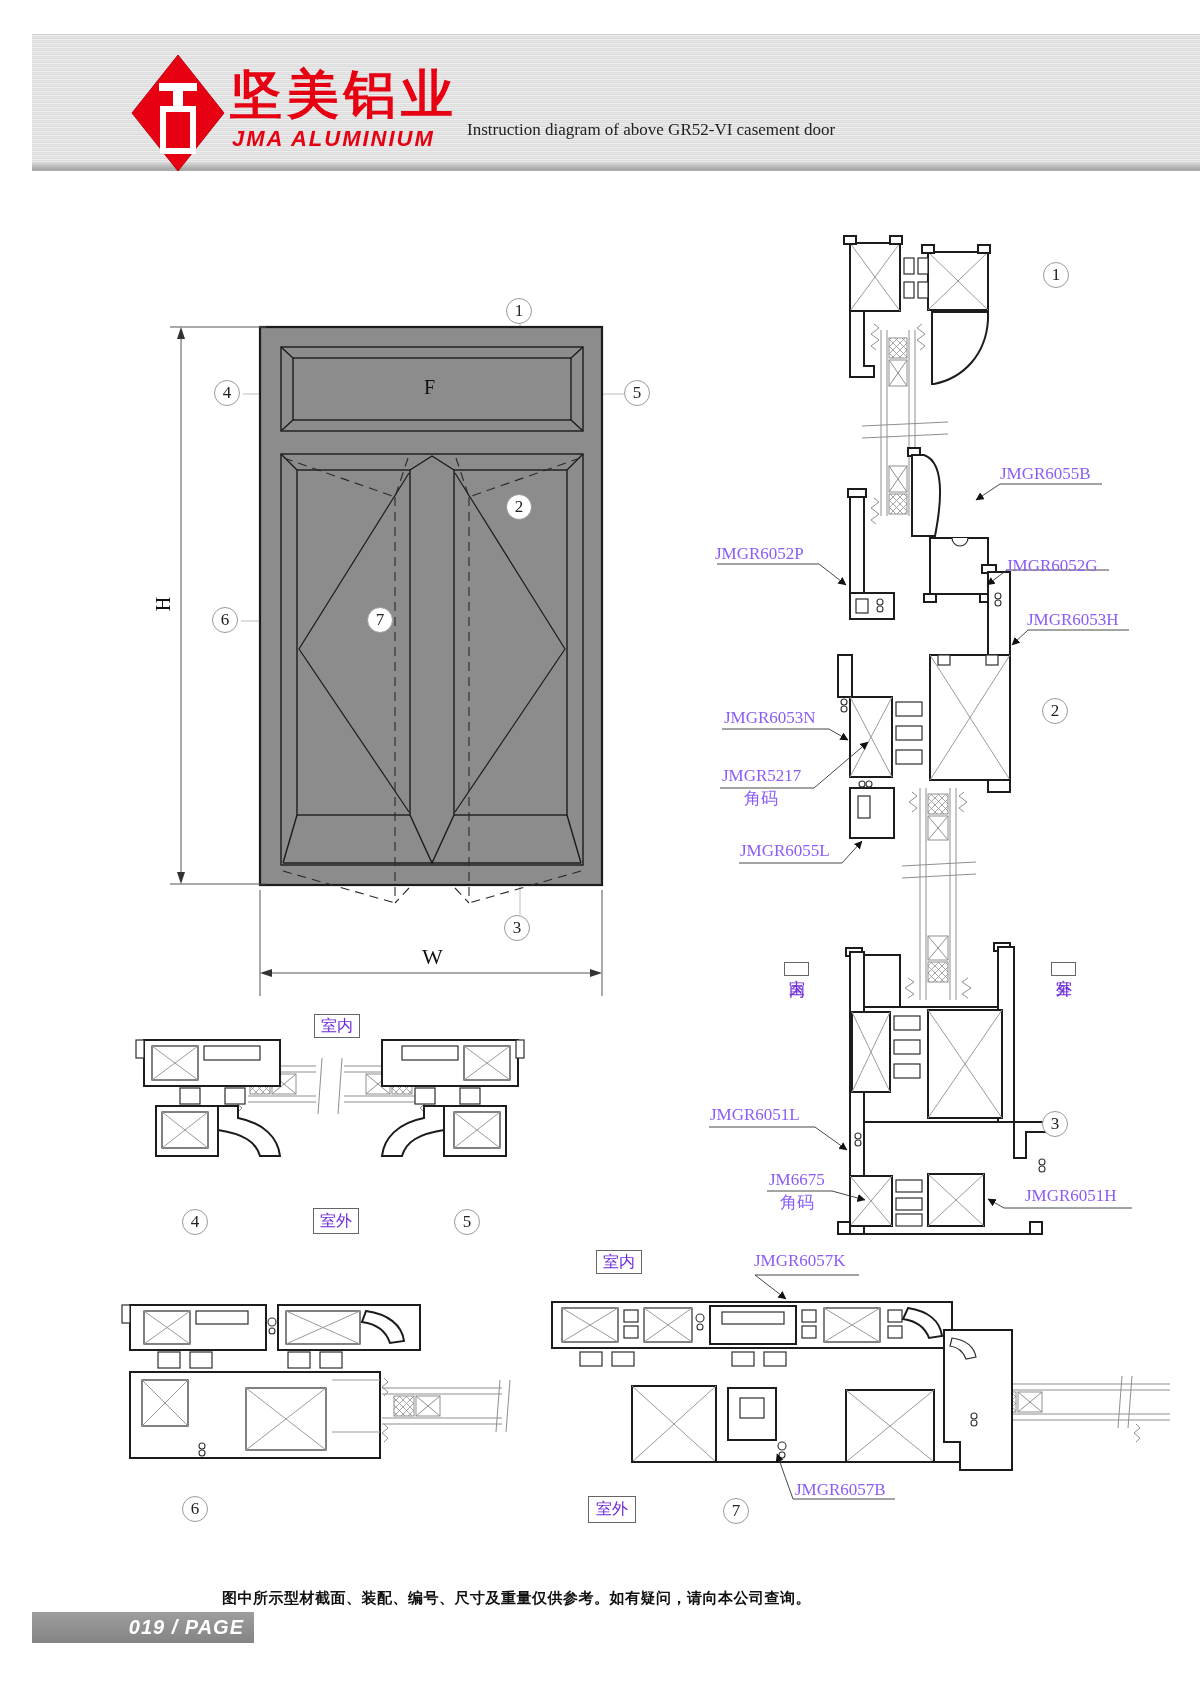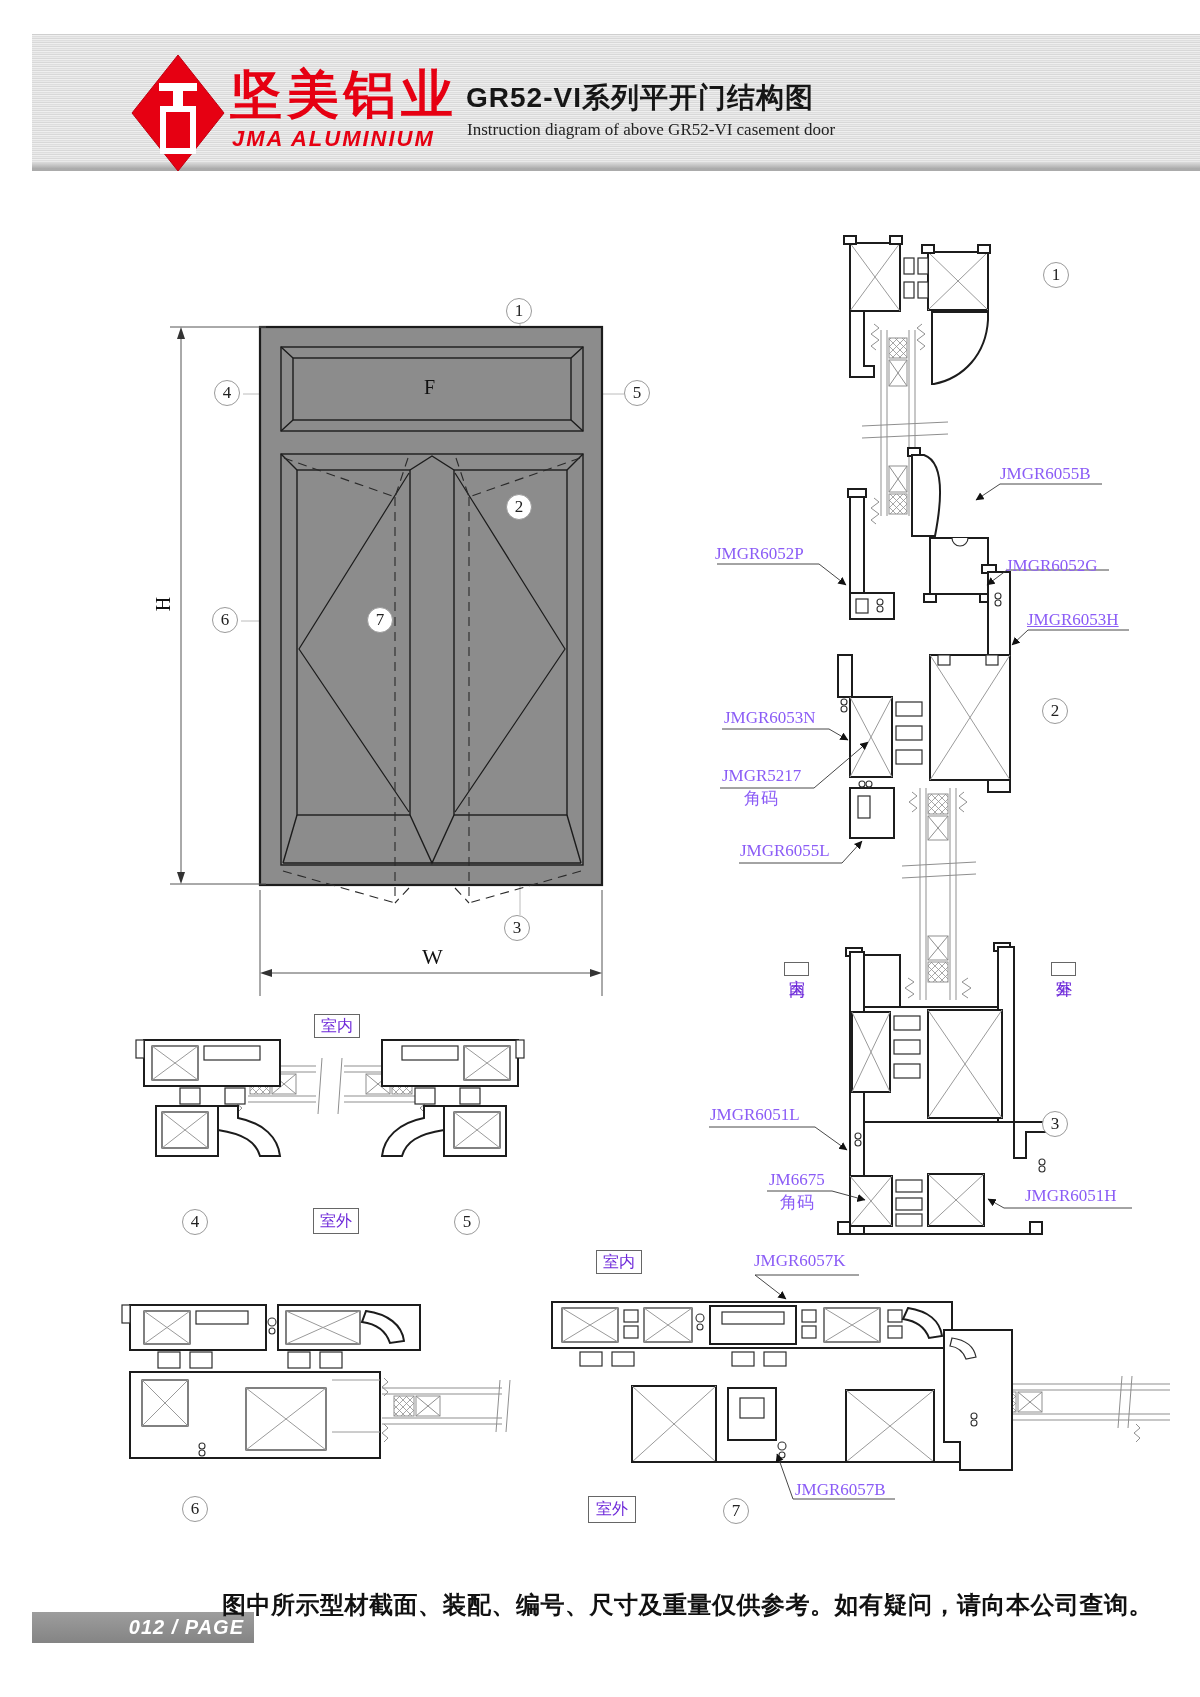--- a/index.html
+++ b/index.html
@@ -43,38 +43,37 @@
   svg .gx{fill:none;stroke:#8f8f8f;stroke-width:1;}
   svg .z{stroke:#8f8f8f;stroke-width:1;fill:none;}
   svg .clipc{fill:none;stroke:#333;stroke-width:1.1;}
   svg .ldr{stroke:#333;stroke-width:0.9;fill:none;marker-end:url(#arr);}
   svg .hx{stroke:#8f8f8f;stroke-width:1;fill:url(#xh);}
   
   .page-badge{position:absolute;left:0;top:1612px;width:222px;height:31px;
       background:linear-gradient(180deg,#9d9d9d,#848484);color:#fff;
       display:flex;align-items:center;justify-content:flex-end;padding-right:10px;box-sizing:border-box;
       font:italic 800 20px "Liberation Sans",sans-serif;letter-spacing:1px;}
-  .note-cn{position:absolute;left:190px;top:1589px;font-size:24px;font-weight:700;color:#111;letter-spacing:0.5px;}
+  .note-cn{position:absolute;left:190px;top:1589px;font-size:15px;font-weight:700;color:#111;letter-spacing:0.5px;}
   .note-en{position:absolute;left:190px;top:1615px;font-size:19px;color:#111;font-family:"Liberation Serif",serif;}
 </style>
 </head>
 <body>
 
 <div class="page">
 
   <div class="band"></div>
   <svg class="abs" style="left:98px;top:53px;" width="96" height="120" viewBox="0 0 96 120">
     <polygon points="48,2 94,60 48,118 2,60" fill="#e60012" stroke="#c00010" stroke-width="1"></polygon>
     <rect x="29" y="30" width="38" height="8" fill="#fff"></rect>
     <rect x="43" y="38" width="10" height="15" fill="#fff"></rect>
     <rect x="33" y="56" width="30" height="42" fill="none" stroke="#fff" stroke-width="6"></rect>
   </svg>
   <div class="logo-cn">坚美铝业</div>
   <div class="logo-en">JMA ALUMINIUM</div>
-  <div class="title-cn">GR52-VI系列平开门结构图</div>
   <div class="title-en">Instruction diagram of above GR52-VI casement door</div>
 
   <svg class="abs" style="left:0;top:0;" width="1200" height="1697" viewBox="0 0 1200 1697">
     <defs>
       <pattern id="xh" width="7" height="7" patternUnits="userSpaceOnUse">
         <path d="M0,0 L7,7 M7,0 L0,7" stroke="#909090" stroke-width="0.8"></path>
       </pattern>
       <marker id="arr" markerWidth="10" markerHeight="10" refX="8.5" refY="4.5" orient="auto">
         <path d="M0,0 L9,4.5 L0,9 Z" fill="#111"></path>
       </marker>
@@ -394,28 +393,28 @@
   <div class="room vert" style="left:752px;top:962px;">室内</div>
   <div class="room vert" style="left:1019px;top:962px;">室外</div>
   <div class="room" style="left:282px;top:1014px;width:46px;height:24px;">室内</div>
   <div class="room" style="left:281px;top:1208px;width:46px;height:26px;">室外</div>
   <div class="room" style="left:564px;top:1250px;width:46px;height:24px;">室内</div>
   <div class="room" style="left:556px;top:1496px;width:48px;height:27px;">室外</div>
 
   <div class="plabel" style="left:968px;top:465px;">JMGR6055B</div>
   <div class="plabel" style="left:683px;top:545px;">JMGR6052P</div>
   <div class="plabel" style="left:974px;top:557px;">JMGR6052G</div>
-  <div class="plabel" style="left:995px;top:611px;text-decoration:underline;">JMGR6053H</div>
+  <div class="plabel" style="left:995px;top:611px;">JMGR6053H</div>
   <div class="plabel" style="left:692px;top:709px;">JMGR6053N</div>
   <div class="plabel" style="left:690px;top:767px;">JMGR5217</div>
   <div class="plabel" style="left:712px;top:790px;font-family:'Liberation Sans',sans-serif;">角码</div>
   <div class="plabel" style="left:708px;top:842px;">JMGR6055L</div>
   <div class="plabel" style="left:678px;top:1106px;">JMGR6051L</div>
   <div class="plabel" style="left:737px;top:1171px;">JM6675</div>
   <div class="plabel" style="left:748px;top:1194px;font-family:'Liberation Sans',sans-serif;">角码</div>
   <div class="plabel" style="left:993px;top:1187px;">JMGR6051H</div>
   <div class="plabel" style="left:722px;top:1252px;">JMGR6057K</div>
   <div class="plabel" style="left:763px;top:1481px;text-align:center;">JMGR6057B</div>
 
-  <div class="page-badge">012 / PAGE</div>
+  <div class="page-badge">019 / PAGE</div>
   <div class="note-cn">图中所示型材截面、装配、编号、尺寸及重量仅供参考。如有疑问，请向本公司查询。</div>
 
 </div>
 
 </body></html>

